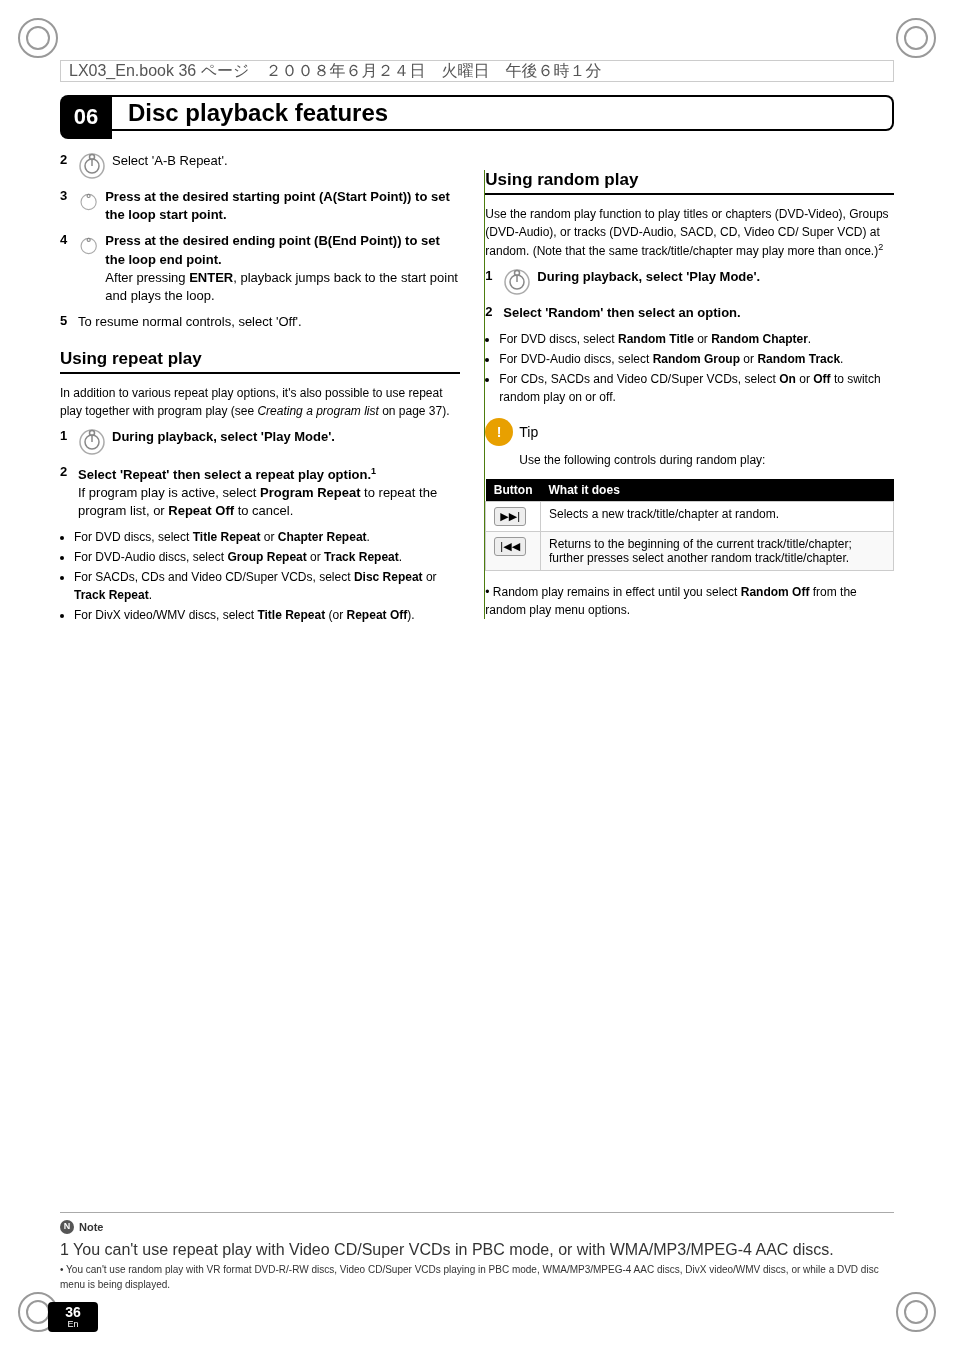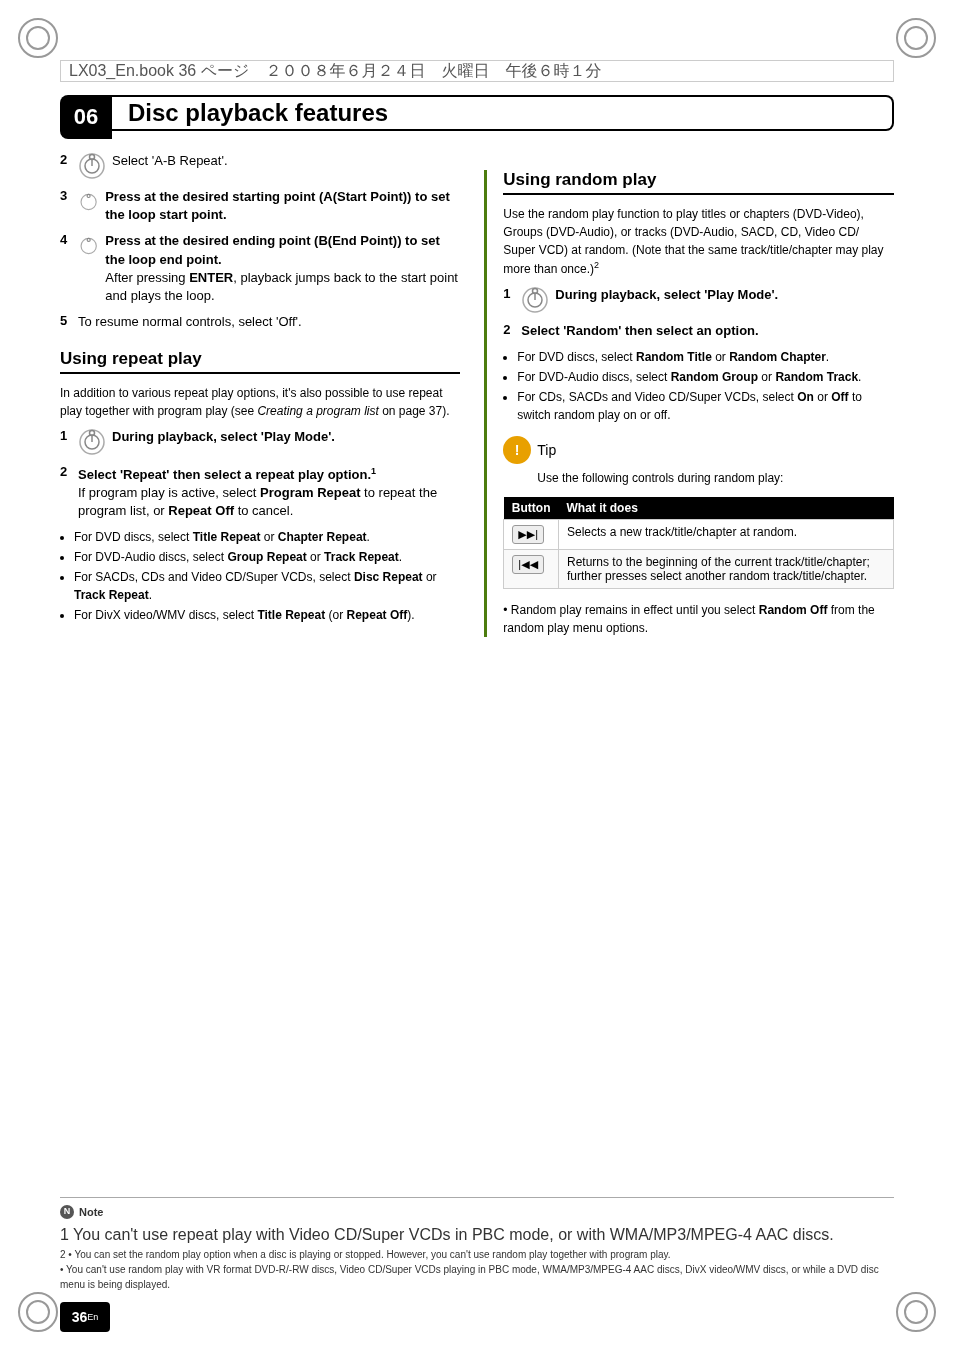--- a/index.html
+++ b/index.html
@@ -251,44 +251,44 @@
       justify-content: center;
       color: #fff;
       font-size: 9px;
       font-weight: bold;
     }
 
     
     .page-num-box {
       position: absolute;
       bottom: 18px;
-      left: 60px;
+      left: 48px;
       width: 50px;
       height: 30px;
       background: #000;
       border-radius: 4px;
       display: flex;
       align-items: center;
       justify-content: center;
+      flex-direction: column;
     }
     .page-num {
       color: #fff;
       font-size: 14px;
       font-weight: bold;
       line-height: 1;
     }
     .page-lang {
       color: #fff;
       font-size: 9px;
     }
 
     
     .right-col-inner {
-      border-left: 3px solid #4d7c0f;
-      padding-left: 16px;
+      border-left: 1px solid #4d7c0f;
     }
 
     .step-row {
       display: flex;
       align-items: flex-start;
       gap: 6px;
       margin-bottom: 8px;
     }
 
     p.body-text {
@@ -470,20 +470,19 @@
   </div>
 
 </div>
 
 <div class="note-box">
   <div class="note-header">
     <div class="note-icon">N</div>
     <span>Note</span>
   </div>
   <div style="font-size:16px; line-height:1.5;">1 You can't use repeat play with Video CD/Super VCDs in PBC mode, or with WMA/MP3/MPEG-4 AAC discs.</div>
-  <div style="font-size:10px; line-height:1.5;">2 • You can set the random play option when a disc is playing or stopped. However, you can't use random play together with program play.</div>
   <div style="font-size:10px; line-height:1.5;">  • You can't use random play with VR format DVD-R/-RW discs, Video CD/Super VCDs playing in PBC mode, WMA/MP3/MPEG-4 AAC discs, DivX video/WMV discs, or while a DVD disc menu is being displayed.</div>
 </div>
 
 <div class="page-num-box">
   <span class="page-num">36</span>
   <span class="page-lang">En</span>
 </div>
 
 </body></html>

